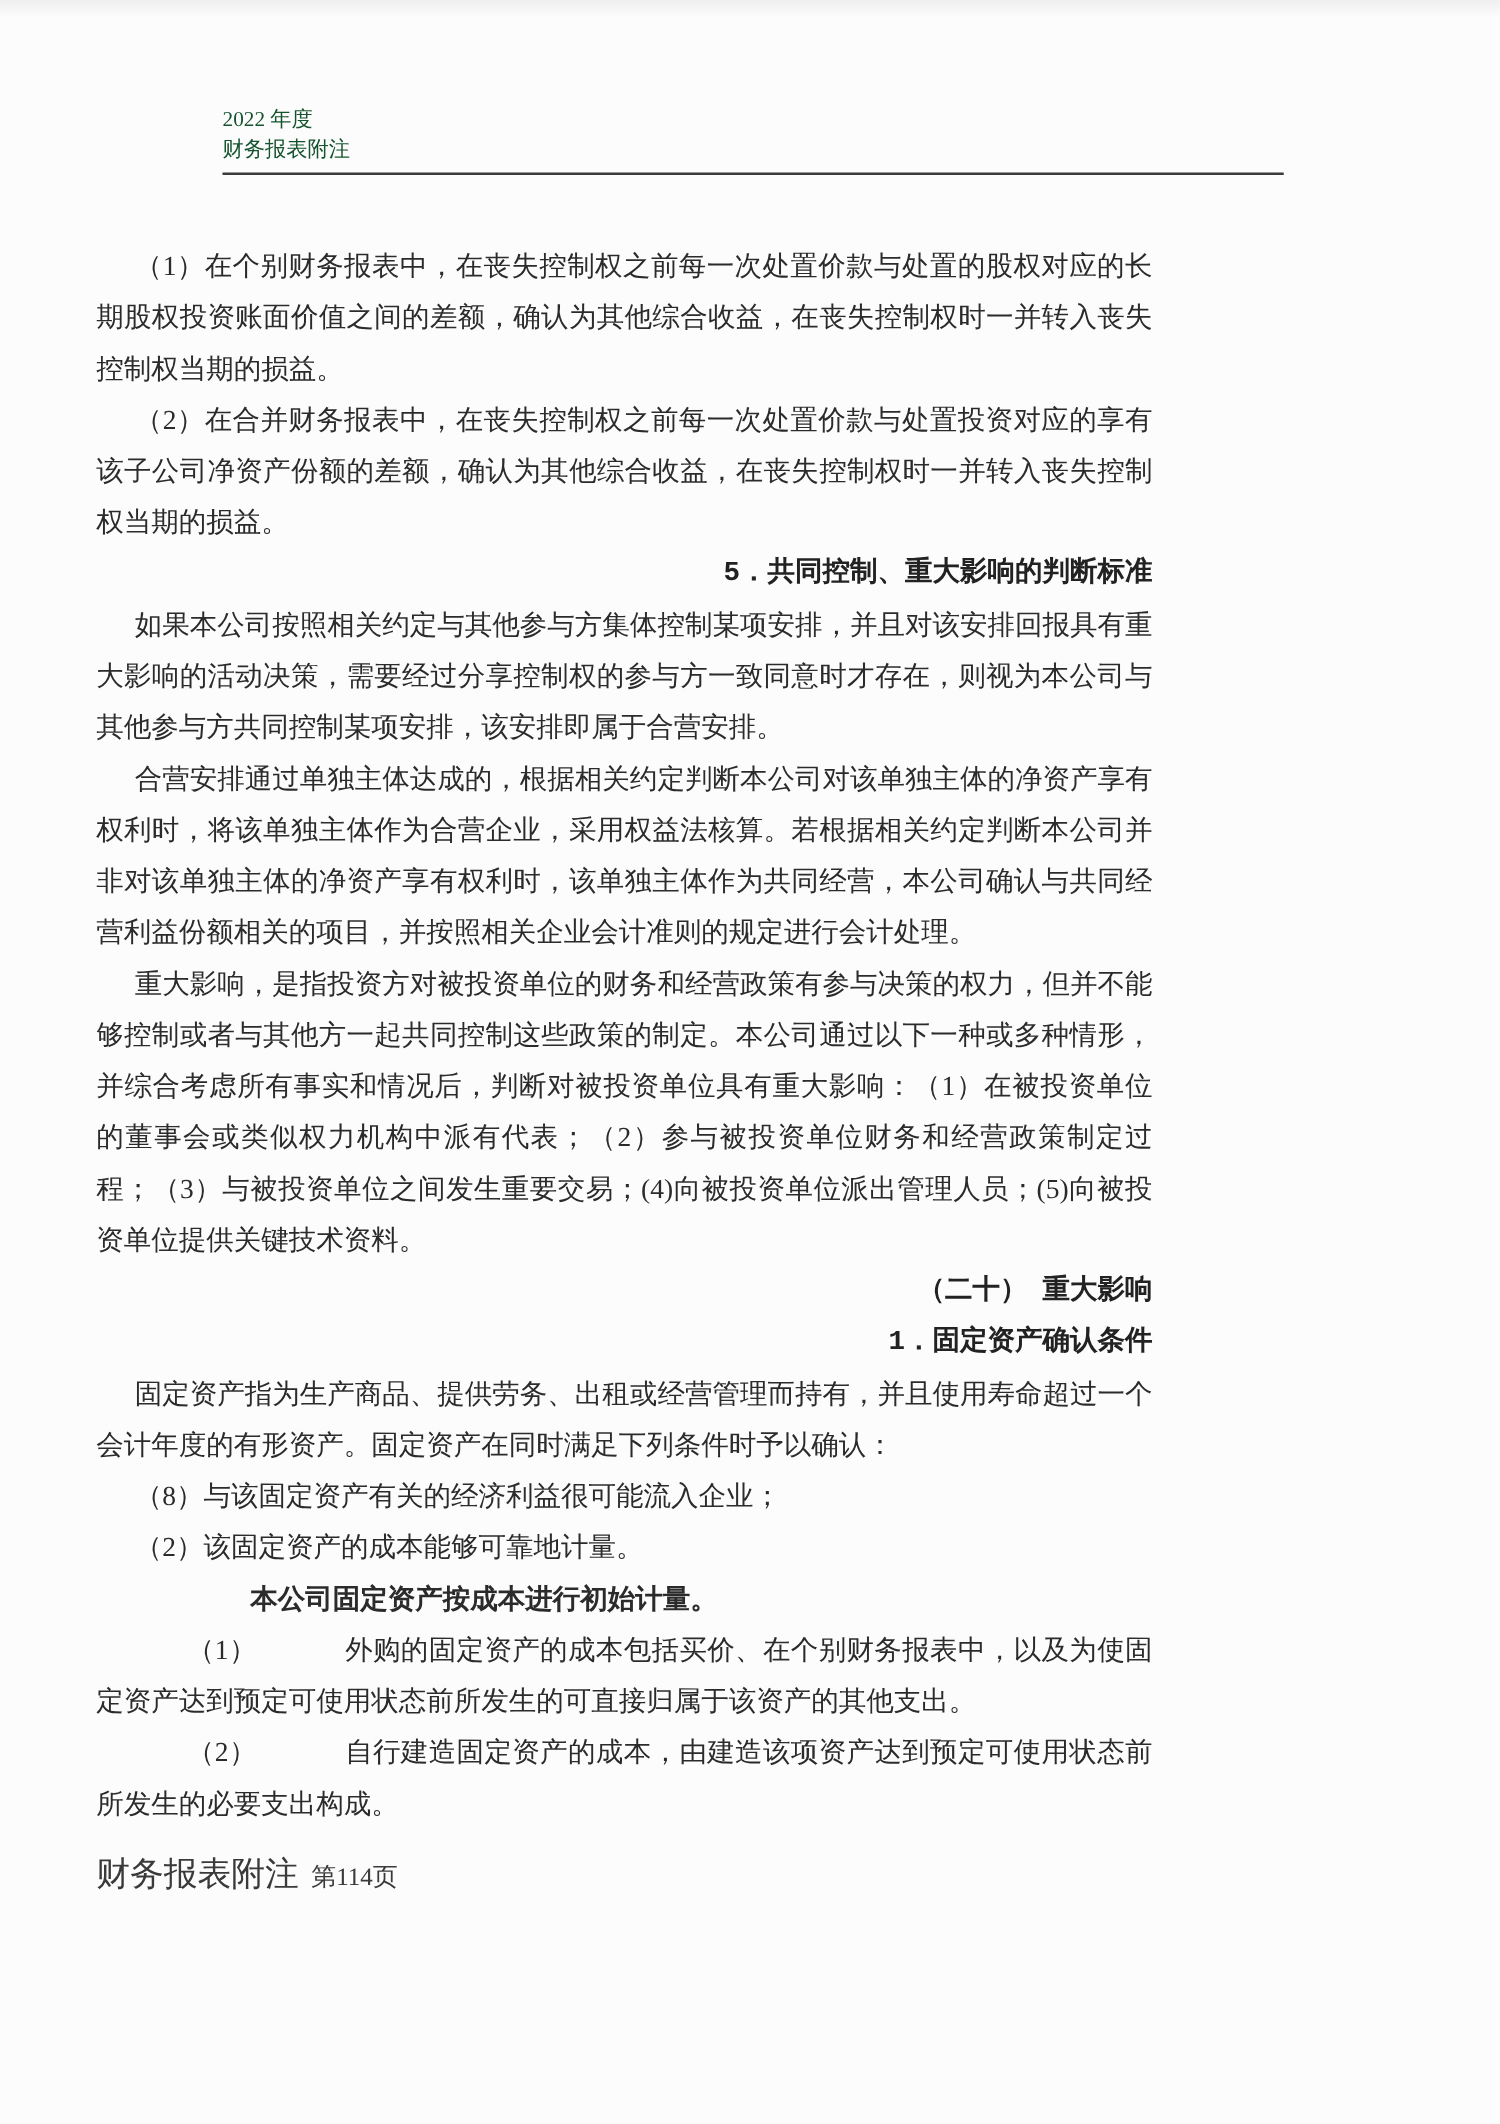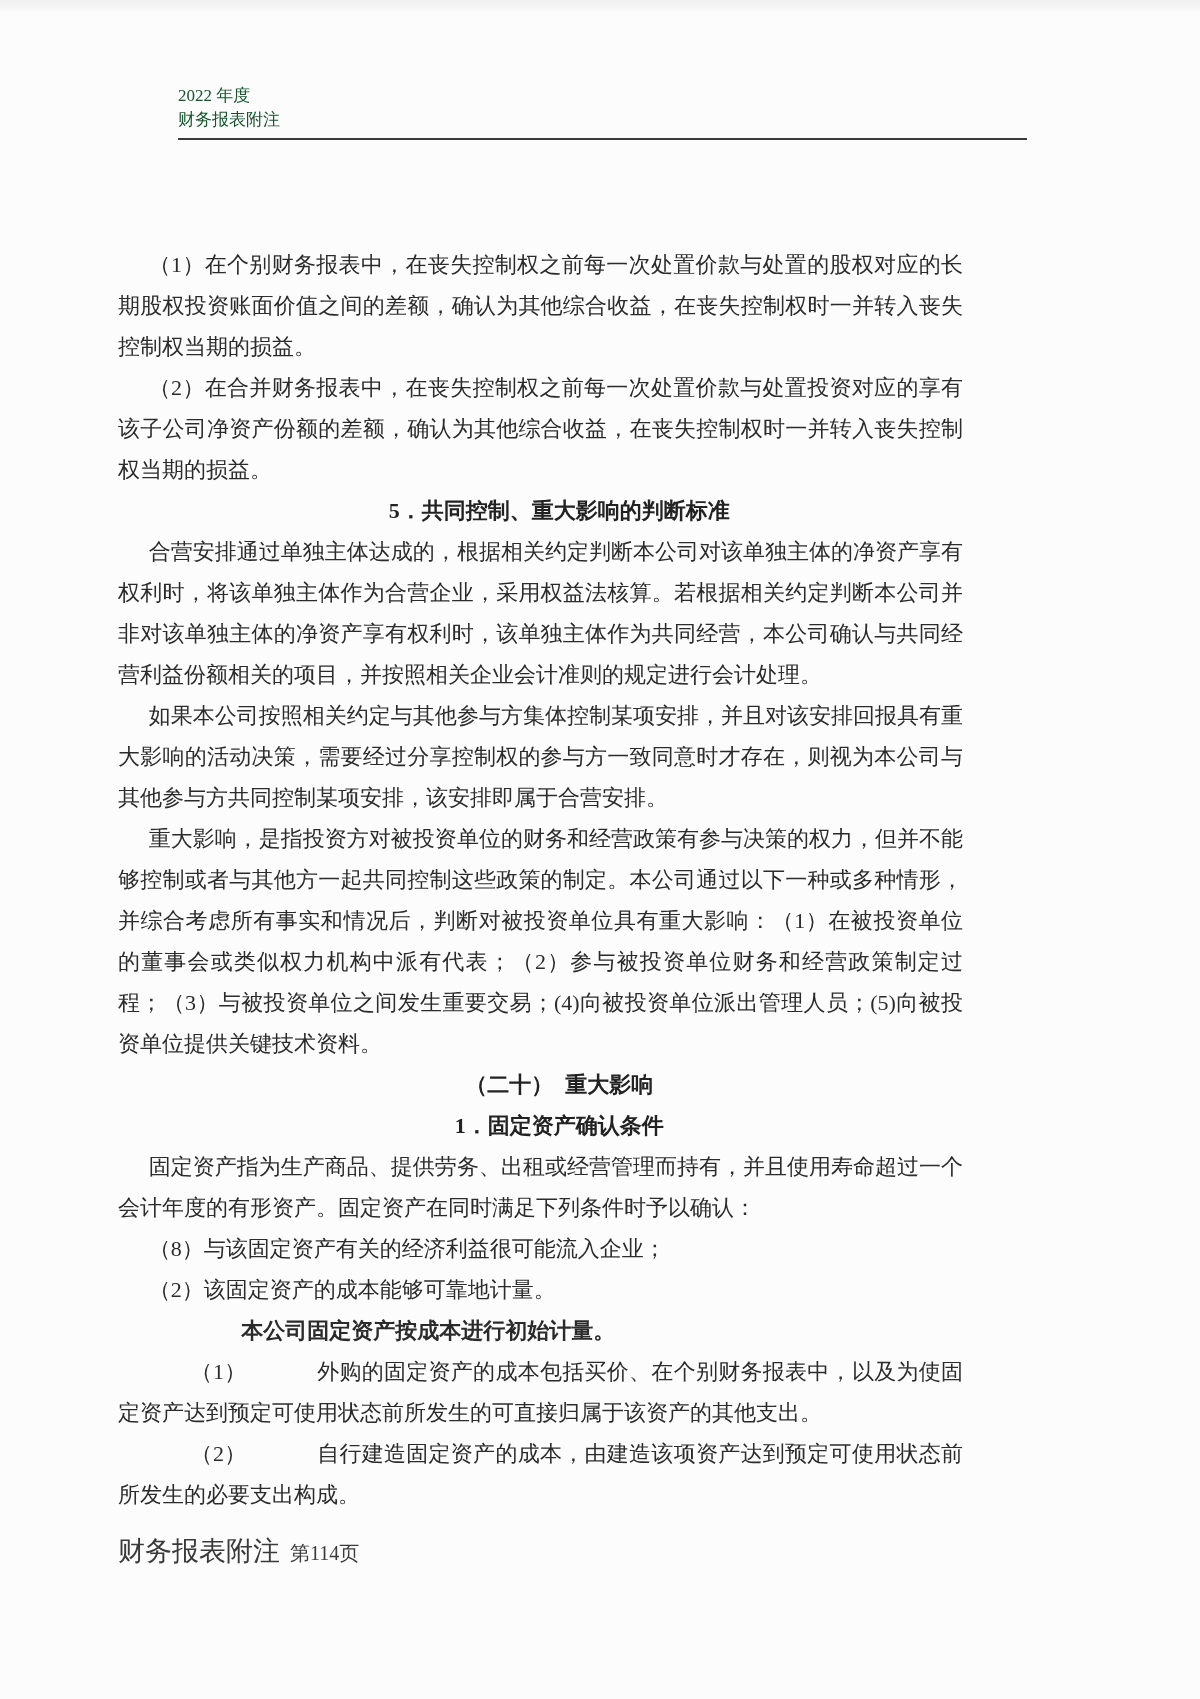--- a/index.html
+++ b/index.html
@@ -25,34 +25,34 @@
     margin-left:178px;
     width:849px;
     padding-bottom:6px;
     border-bottom:2px solid #3b3b3b;
     font-size:17px;
     line-height:24px;
     color:#14532d;
   }
   .hdr div{margin:0;}
   .content{
-    margin-left:118px;
+    margin-left:77px;
     width:845px;
-    padding-top:104px;
+    padding-top:52px;
     font-size:22px;
     line-height:41px;
     text-align:justify;
   }
   .content p{margin:0;}
   .para{text-indent:1.4em;}
   .h-num,.h-section{
     font-weight:bold;
-    font-family:Liberation Serif, serif;
+    font-family:Liberation Mono, monospace;
     text-indent:1.7em;
-    text-align:center;
+    text-align:right;
     color:#222222;
   }
   .hgap{display:inline-block;width:0.55em;}
   .deep{text-indent:5.6em;font-weight:bold;}
   .tabbed{text-indent:3.3em;}
   .tab{display:inline-block;width:3.2em;}
   .mt-p2{margin-top:4px;}
   .mt-h5{margin-top:33px;}
   .mt-p5{margin-top:5px;}
   .mt-h20{margin-top:13px;}
@@ -80,23 +80,23 @@
   </div>
 
   <div class="content">
 
     <p class="para">（1）在个别财务报表中，在丧失控制权之前每一次处置价款与处置的股权对应的长期股权投资账面价值之间的差额，确认为其他综合收益，在丧失控制权时一并转入丧失控制权当期的损益。</p>
 
     <p class="para mt-p2">（2）在合并财务报表中，在丧失控制权之前每一次处置价款与处置投资对应的享有该子公司净资产份额的差额，确认为其他综合收益，在丧失控制权时一并转入丧失控制权当期的损益。</p>
 
     <p class="h-num mt-h5">5．共同控制、重大影响的判断标准</p>
 
+    <p class="para">如果本公司按照相关约定与其他参与方集体控制某项安排，并且对该安排回报具有重大影响的活动决策，需要经过分享控制权的参与方一致同意时才存在，则视为本公司与其他参与方共同控制某项安排，该安排即属于合营安排。</p>
+
     <p class="para">合营安排通过单独主体达成的，根据相关约定判断本公司对该单独主体的净资产享有权利时，将该单独主体作为合营企业，采用权益法核算。若根据相关约定判断本公司并非对该单独主体的净资产享有权利时，该单独主体作为共同经营，本公司确认与共同经营利益份额相关的项目，并按照相关企业会计准则的规定进行会计处理。</p>
-
-    <p class="para">如果本公司按照相关约定与其他参与方集体控制某项安排，并且对该安排回报具有重大影响的活动决策，需要经过分享控制权的参与方一致同意时才存在，则视为本公司与其他参与方共同控制某项安排，该安排即属于合营安排。</p>
 
     <p class="para mt-p5">重大影响，是指投资方对被投资单位的财务和经营政策有参与决策的权力，但并不能够控制或者与其他方一起共同控制这些政策的制定。本公司通过以下一种或多种情形，并综合考虑所有事实和情况后，判断对被投资单位具有重大影响：（1）在被投资单位的董事会或类似权力机构中派有代表；（2）参与被投资单位财务和经营政策制定过程；（3）与被投资单位之间发生重要交易；(4)向被投资单位派出管理人员；(5)向被投资单位提供关键技术资料。</p>
 
     <p class="h-section mt-h20"><span>（二十）</span><span class="hgap"></span><span>重大影响</span></p>
 
     <p class="h-num mt-small">1．固定资产确认条件</p>
 
     <p class="para">固定资产指为生产商品、提供劳务、出租或经营管理而持有，并且使用寿命超过一个会计年度的有形资产。固定资产在同时满足下列条件时予以确认：</p>
 
     <p class="para">（8）与该固定资产有关的经济利益很可能流入企业；</p>

